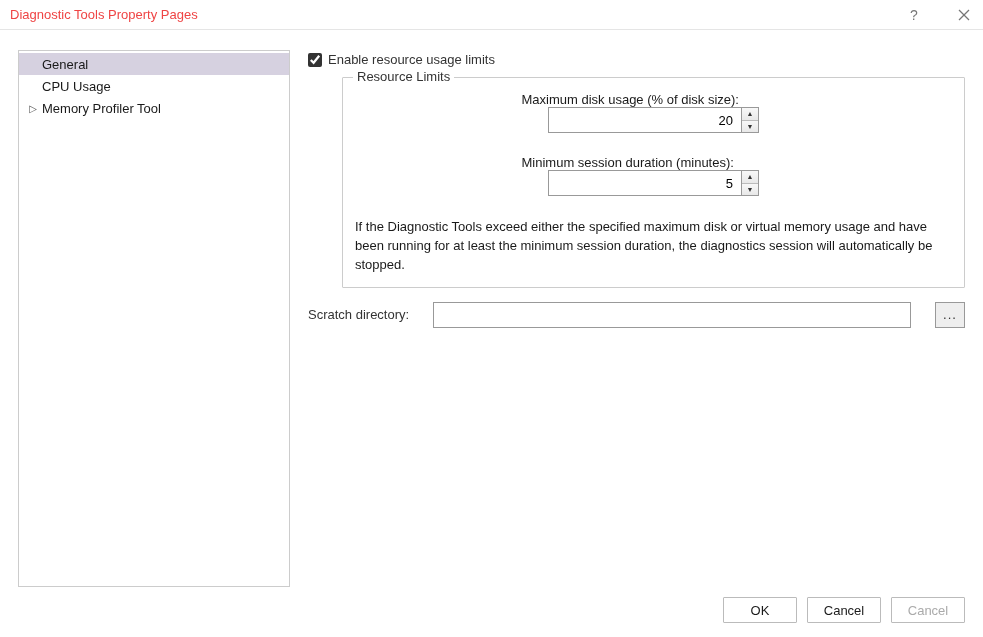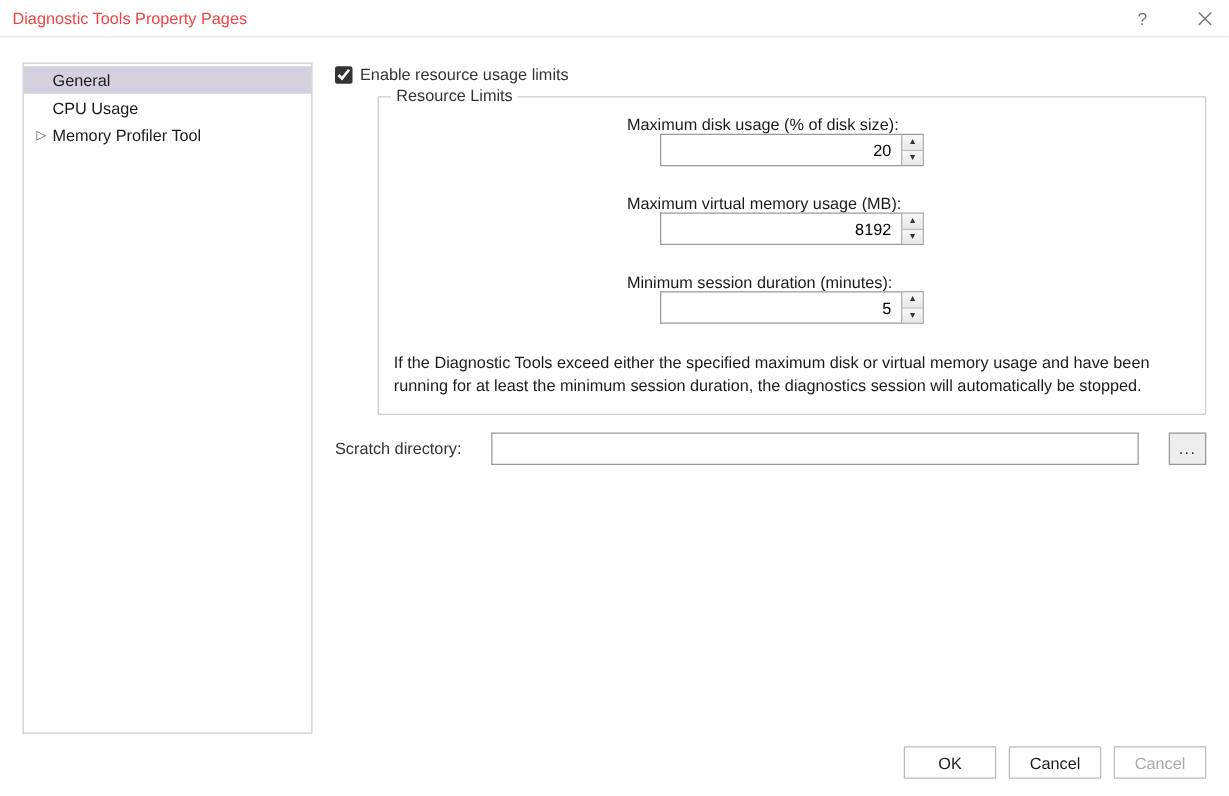--- a/index.html
+++ b/index.html
@@ -50,21 +50,21 @@
       width: 12px;
       height: 12px;
     }
     .dialog-body {
       display: flex;
       padding: 20px 18px 0 18px;
       height: calc(100% - 30px - 50px);
       gap: 18px;
     }
     .sidebar {
-      width: 232px;
+      width: 272px;
       border: 1px solid #ccc;
       background: #fff;
       padding: 2px 0;
     }
     .sidebar-item {
       height: 22px;
       display: flex;
       align-items: center;
       padding-left: 23px;
       cursor: pointer;
@@ -268,30 +268,20 @@
         <div class="field-label">Maximum disk usage (% of disk size):</div>
         <div class="spinner-wrap">
           <input class="spinner-input" value="20" style="">
           <div class="spinner-btns">
             <button class="spinner-btn">▲</button>
             <button class="spinner-btn">▼</button>
           </div>
         </div>
       </div>
 
-      <div class="field-row">
-        <div class="field-label">Maximum virtual memory usage (MB):</div>
-        <div class="spinner-wrap">
-          <input class="spinner-input" value="8192" style="">
-          <div class="spinner-btns">
-            <button class="spinner-btn">▲</button>
-            <button class="spinner-btn">▼</button>
-          </div>
-        </div>
-      </div>
 
       <div class="field-row">
         <div class="field-label">Minimum session duration (minutes):</div>
         <div class="spinner-wrap">
           <input class="spinner-input" value="5" style="">
           <div class="spinner-btns">
             <button class="spinner-btn">▲</button>
             <button class="spinner-btn">▼</button>
           </div>
         </div>

